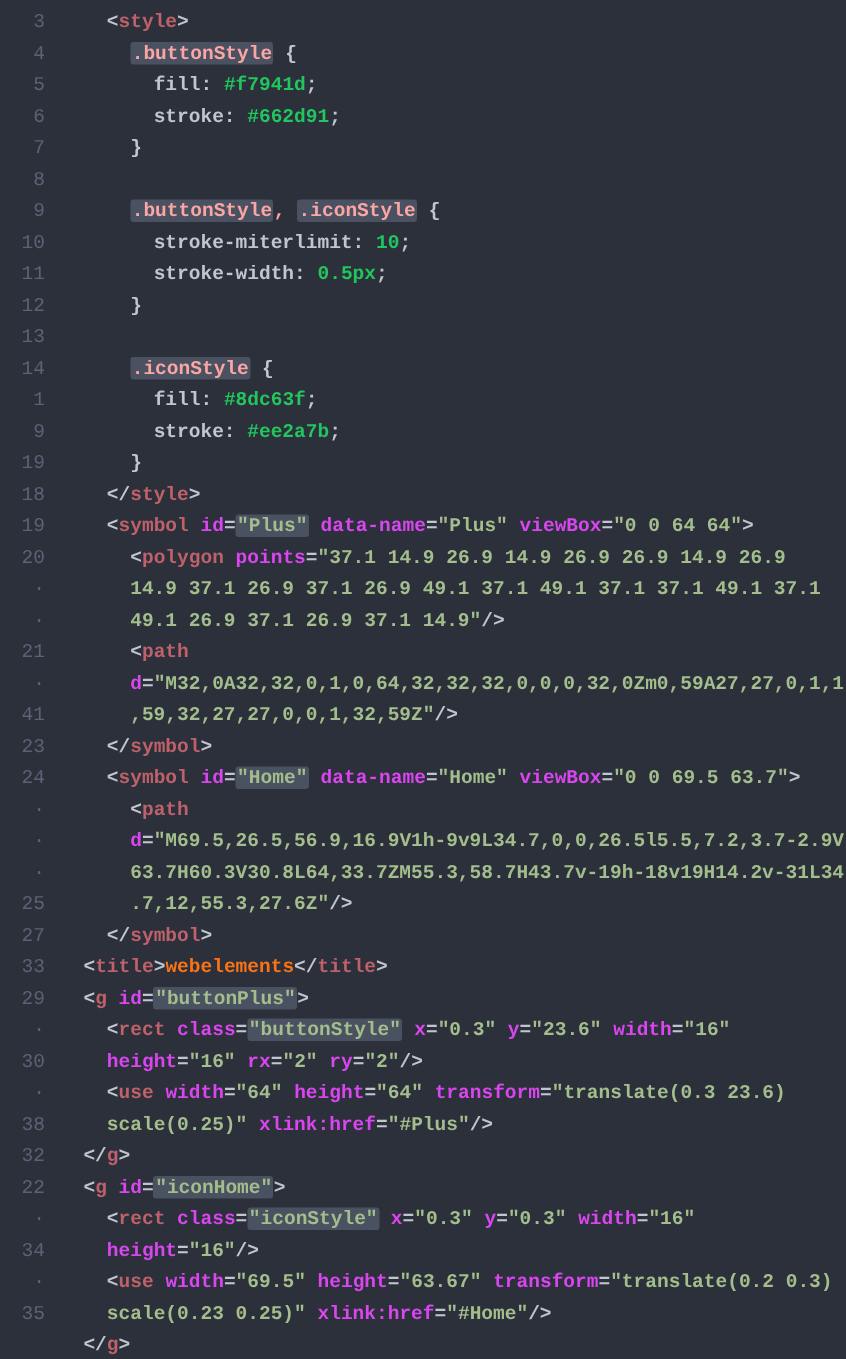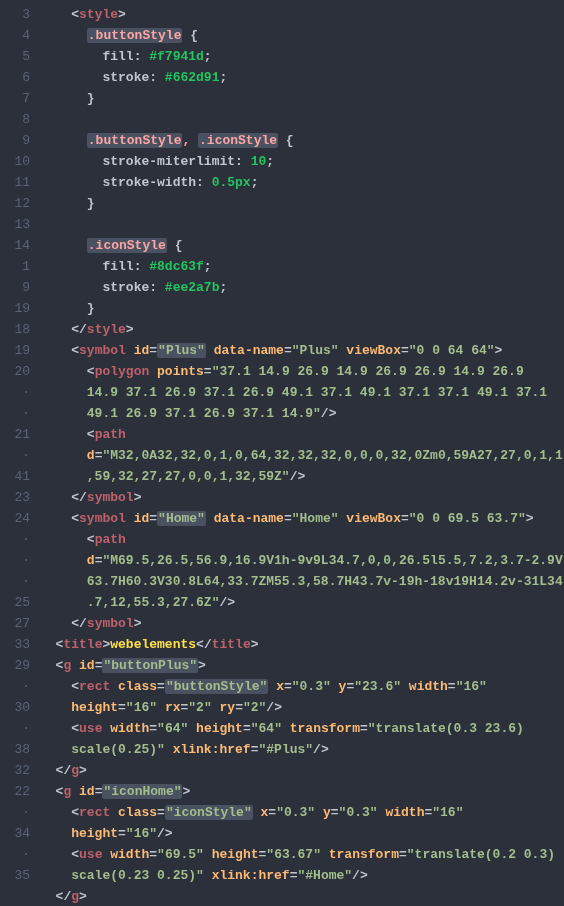--- a/index.html
+++ b/index.html
@@ -30,26 +30,26 @@
     flex: 1;
     padding-top: 4px;
     white-space: pre;
     overflow: hidden;
     font-weight: bold;
   }
   .code .line { height: 21px; display: block; }
   
   .p  { color: #c0c5ce; }   
   .t  { color: #bf616a; }   
-  .a  { color: #fdba74; }   
+  .a  { color: #d946ef; }   
   .s  { color: #a3be8c; }   
   .sel{ color: #fca5a5; }   
   .prop{ color: #c0c5ce; }  
   .val{ color: #22c55e; }   
-  .txt{ color: #fde047; }   
+  .txt{ color: #f97316; }   
   .hl { background: #4a5160; border-radius: 2px; padding: 0 1px; }
 </style>
 </head>
 <body>
 
 <div class="editor">
   <div class="gutter">
       <div class="ln">3</div>
       <div class="ln">4</div>
       <div class="ln">5</div>

